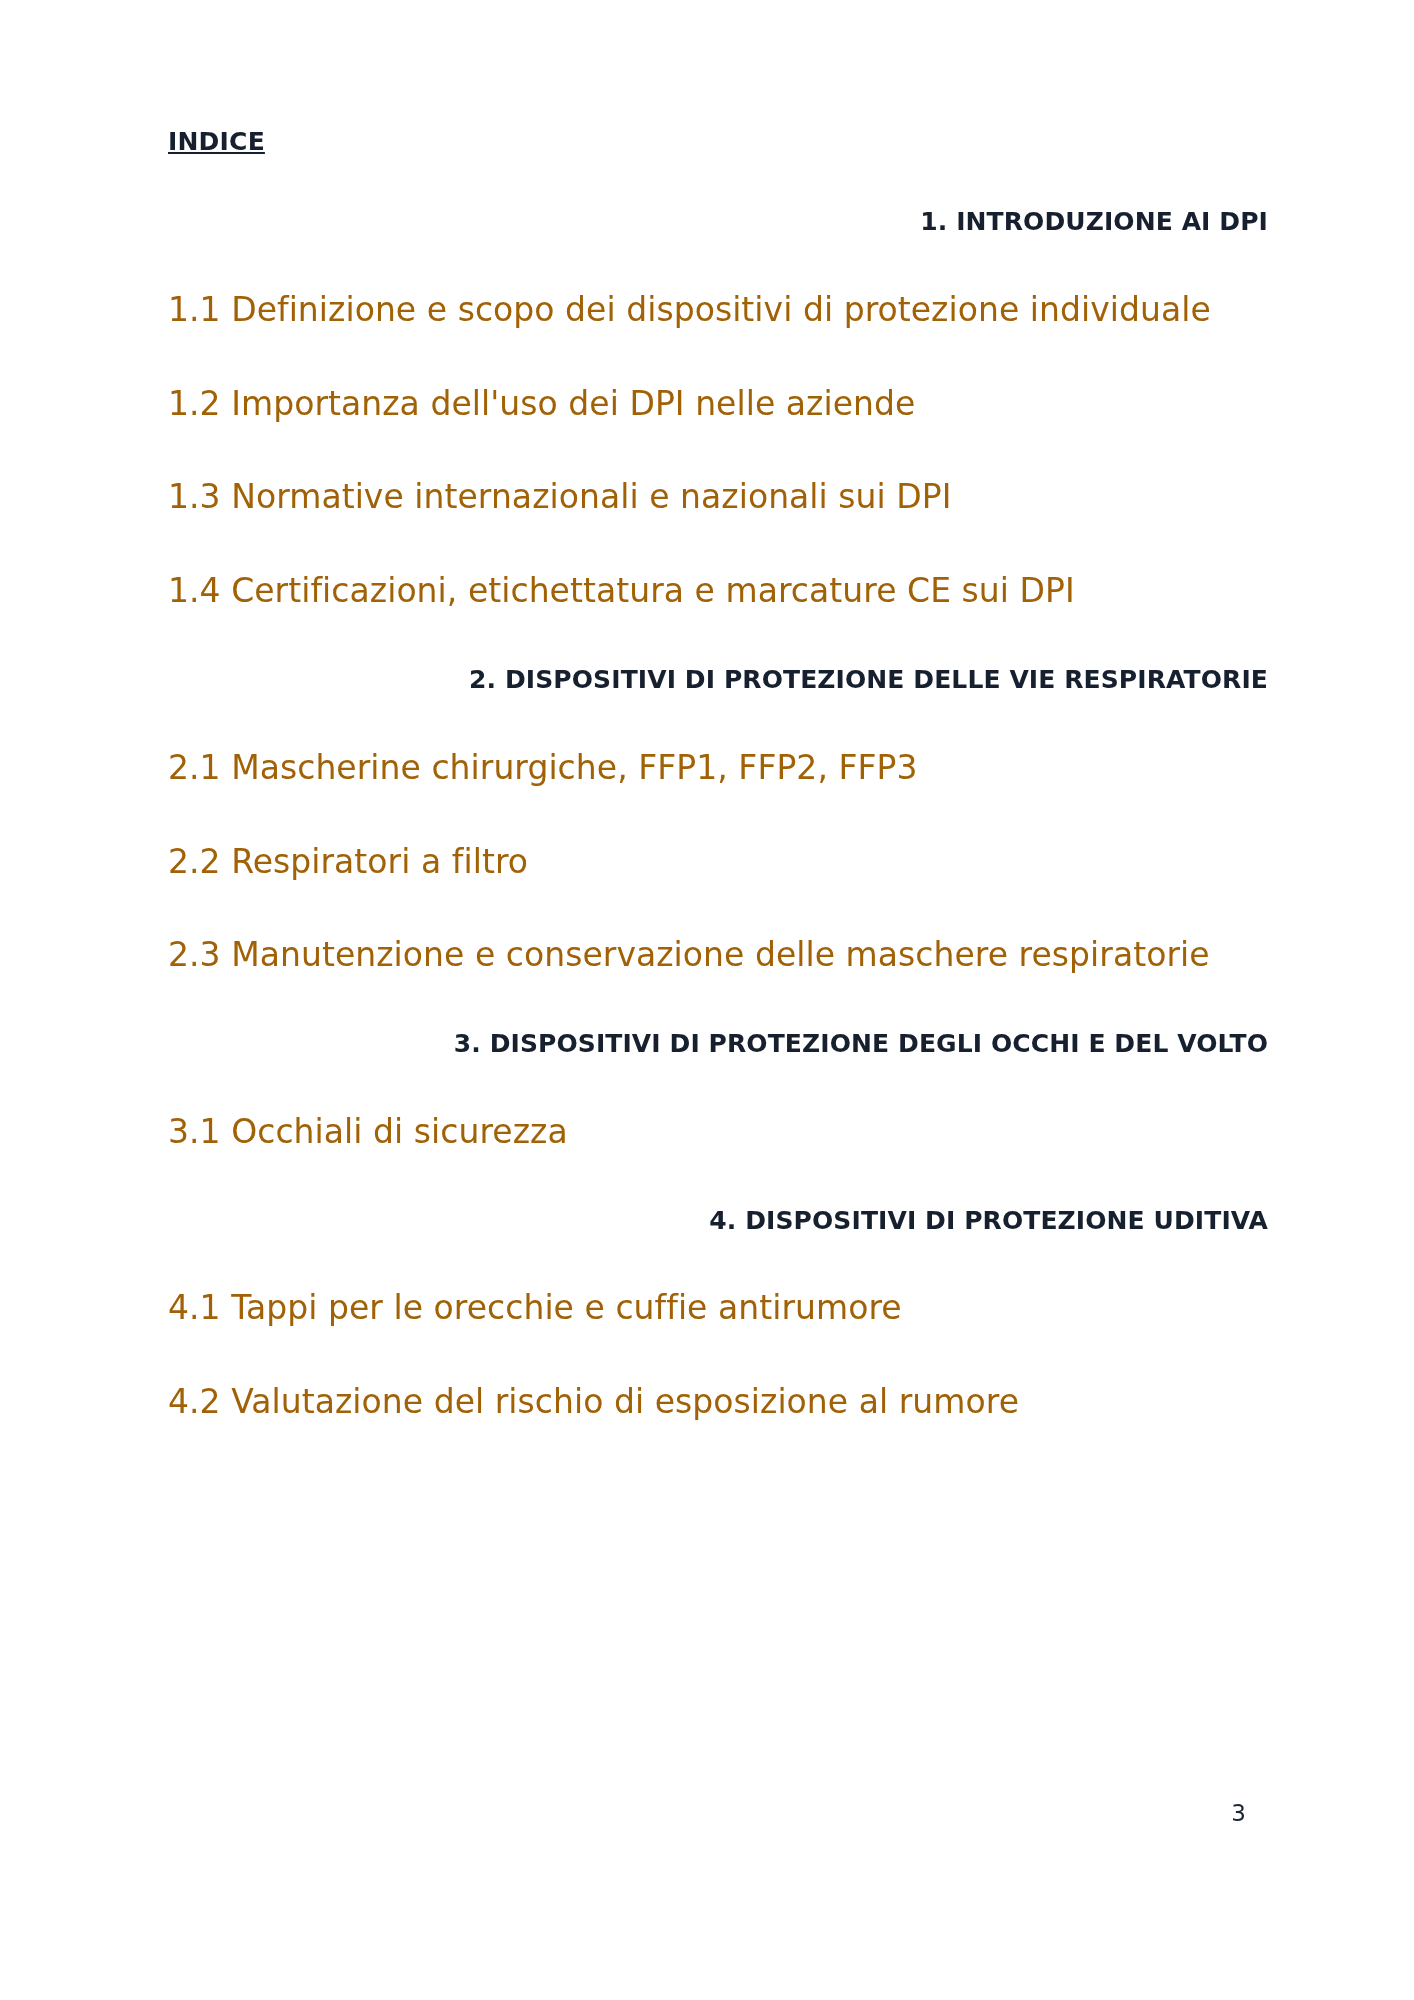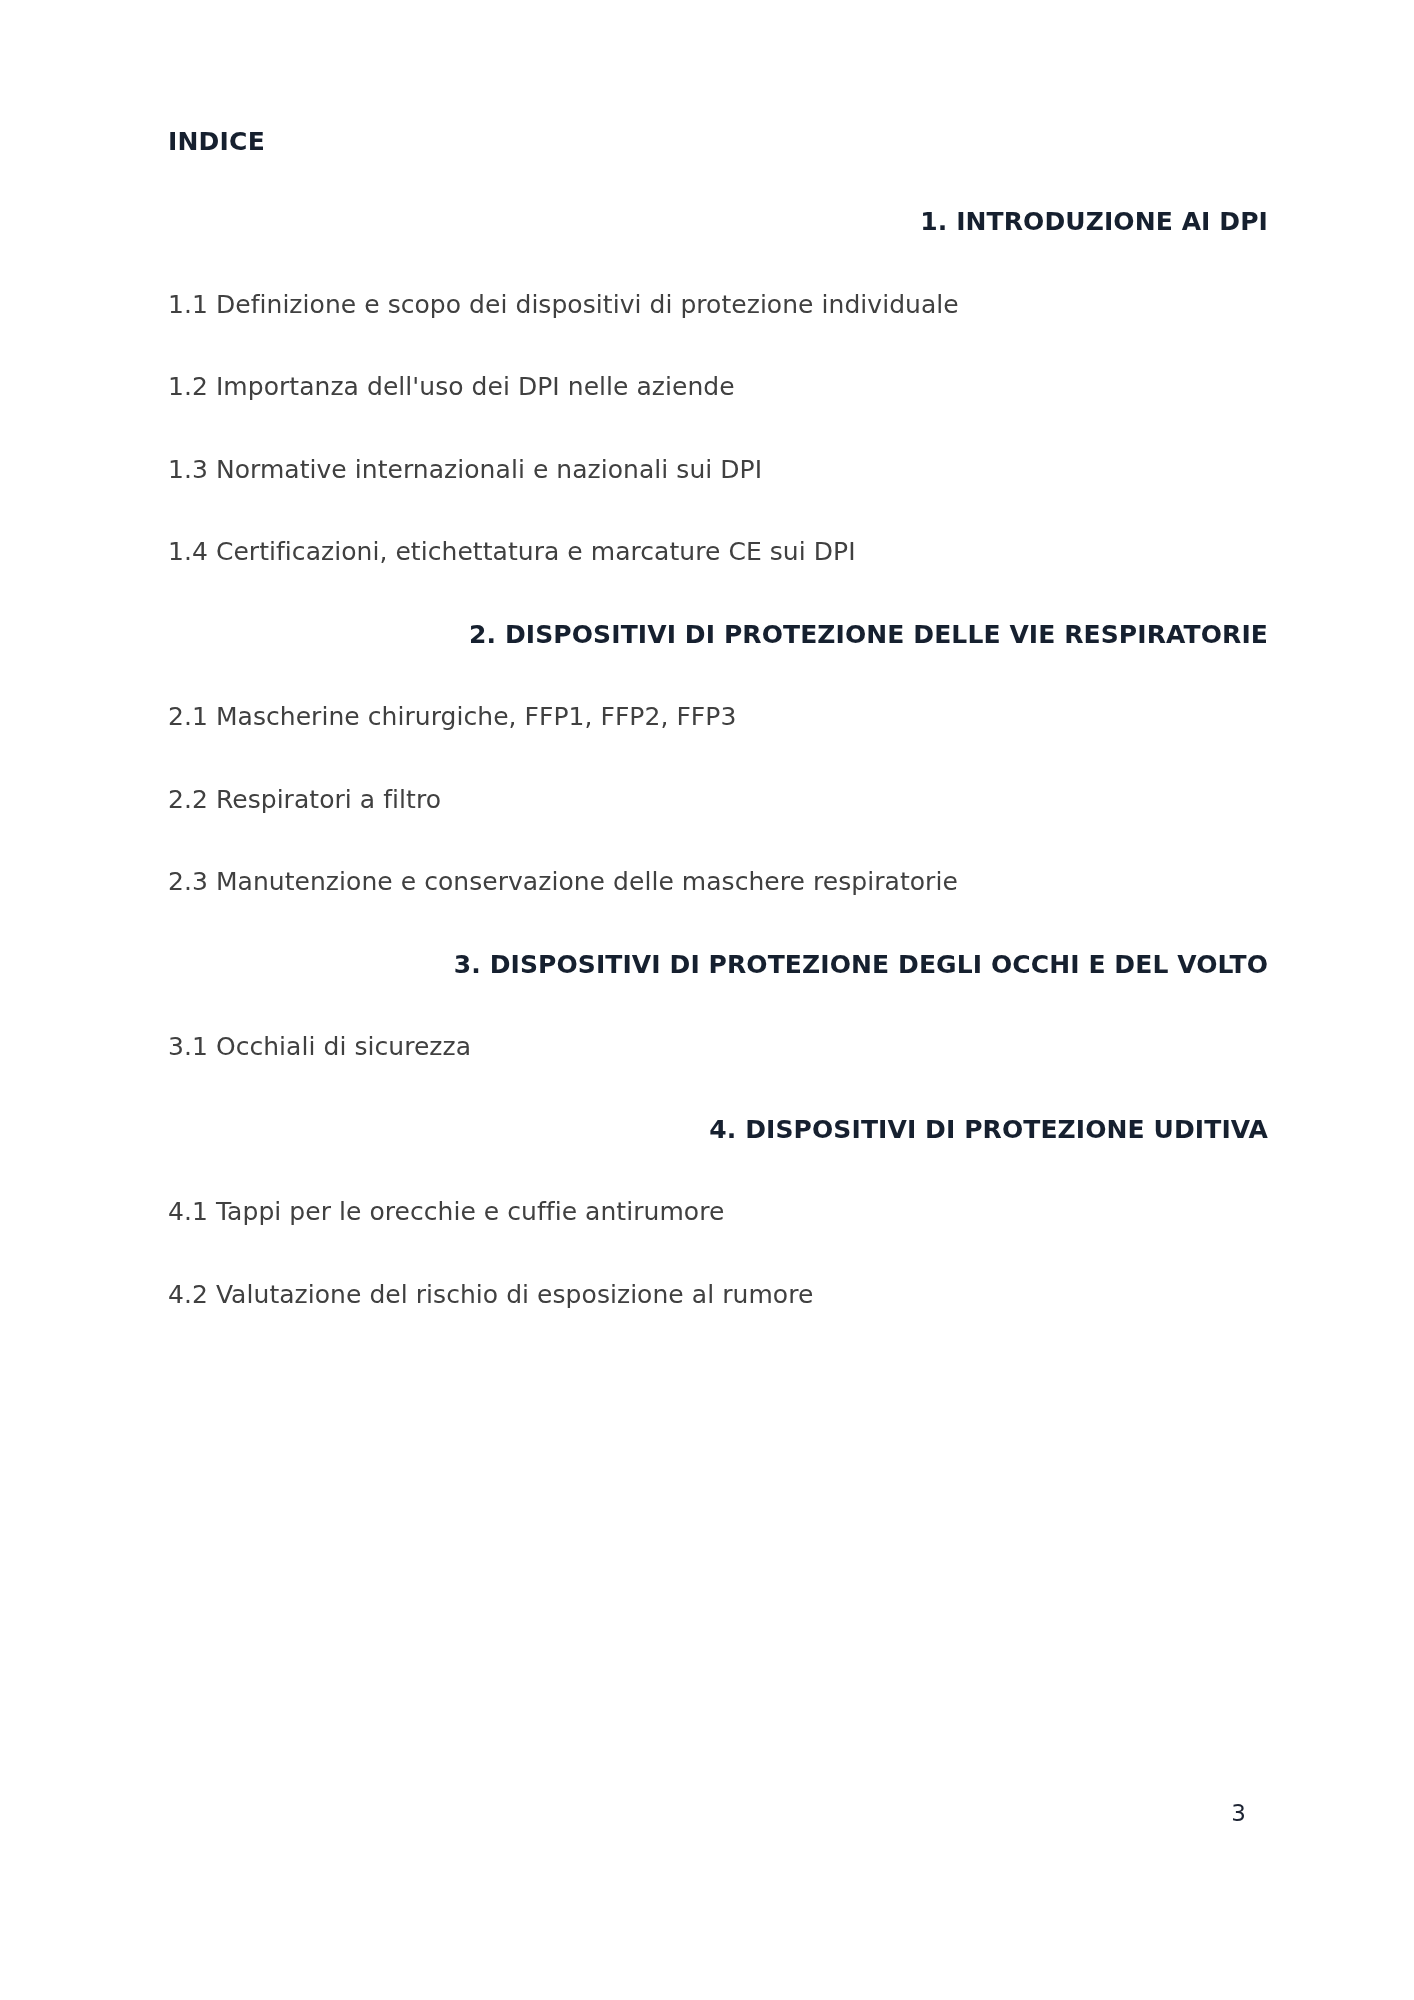--- a/index.html
+++ b/index.html
@@ -29,39 +29,40 @@
     top: 126px;
     width: 1100px;
   }
   .toc-title {
     font-size: 25px;
     font-weight: 700;
     color: #16202f;
     letter-spacing: 0.2px;
     margin: 0 0 47px 0;
     line-height: 1.25;
+    text-decoration: underline;
   }
   .entry {
     margin: 0 0 47px 0;
     line-height: 1.42;
   }
   .entry:last-child {
     margin-bottom: 0;
   }
   .entry.level1 {
     font-size: 25px;
     font-weight: 700;
     color: #16202f;
     letter-spacing: 0.1px;
     text-align: right;
   }
   .entry.level2 {
-    font-size: 25px;
+    font-size: 33px;
     font-weight: 400;
-    color: #404040;
+    color: #a16207;
     letter-spacing: 0.05px;
   }
   .page-number {
     position: absolute;
     right: 168px;
     top: 1800px;
     font-size: 23px;
     font-weight: 400;
     color: #1d2433;
     text-align: right;

